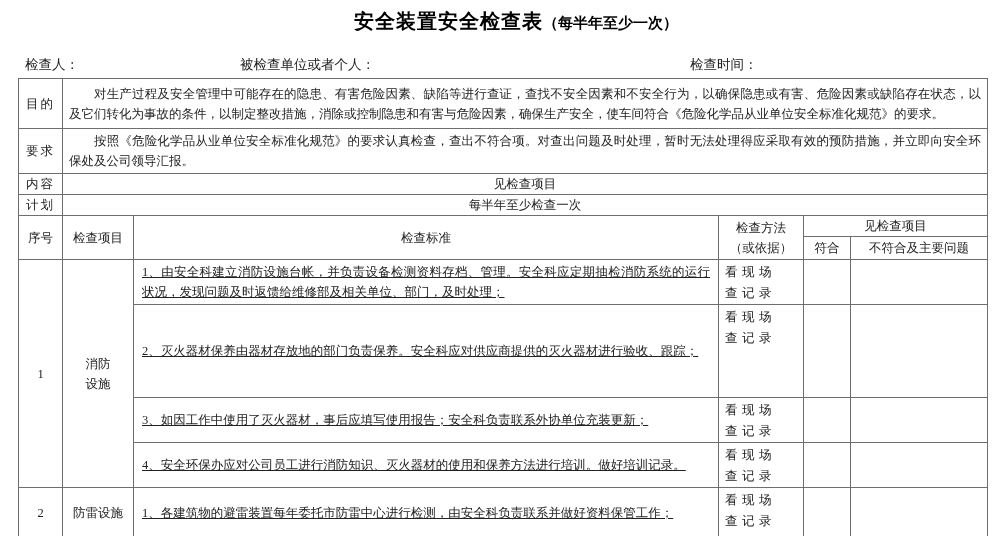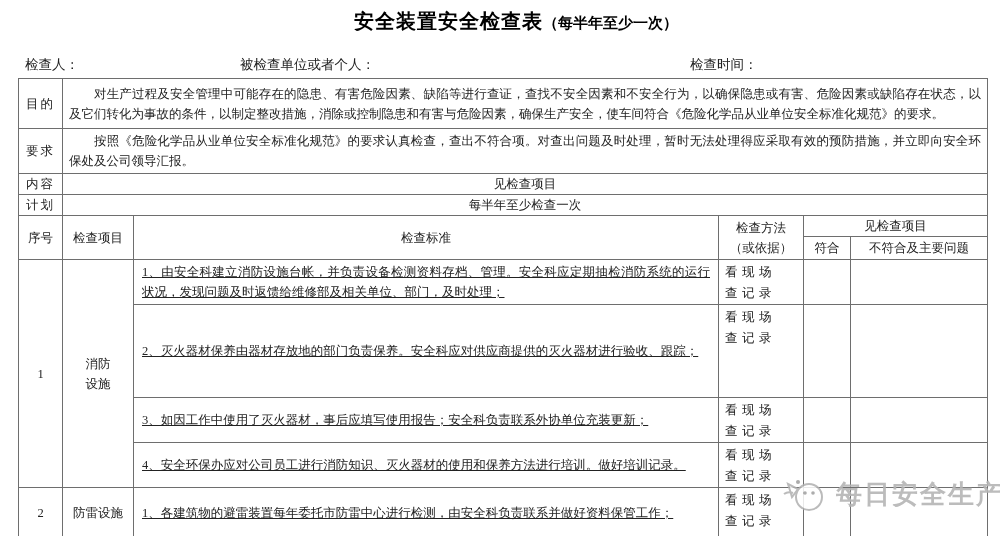--- a/index.html
+++ b/index.html
@@ -154,27 +154,14 @@
       <td class="cent">2</td>
       <td class="cent">防雷设施</td>
       <td class="std">1、各建筑物的避雷装置每年委托市防雷中心进行检测，由安全科负责联系并做好资料保管工作；</td>
       <td class="mth"><span class="jt">看现场查记录</span></td>
       <td class="blank"></td>
       <td class="blank"></td>
     </tr>
   </tbody>
     </table>
 
-  <div class="watermark">
-    <svg width="52" height="48" viewBox="0 0 52 48">
-      <g fill="none" stroke="#b0b0b0" stroke-width="2">
-        <circle cx="31" cy="27" r="13" fill="#ffffff"></circle>
-        <path d="M10 14 L20 19 L14 27 Z" fill="#ffffff"></path>
-        <path d="M6 24 q4 -3 9 -1"></path>
-      </g>
-      <circle cx="27" cy="23" r="1.8" fill="#9e9e9e"></circle>
-      <circle cx="35" cy="23" r="1.8" fill="#9e9e9e"></circle>
-      <circle cx="20" cy="12" r="2" fill="#9e9e9e"></circle>
-    </svg>
-    <span class="wm-text">每日安全生产</span>
-  </div>
 
 </div>
 
 </body></html>

